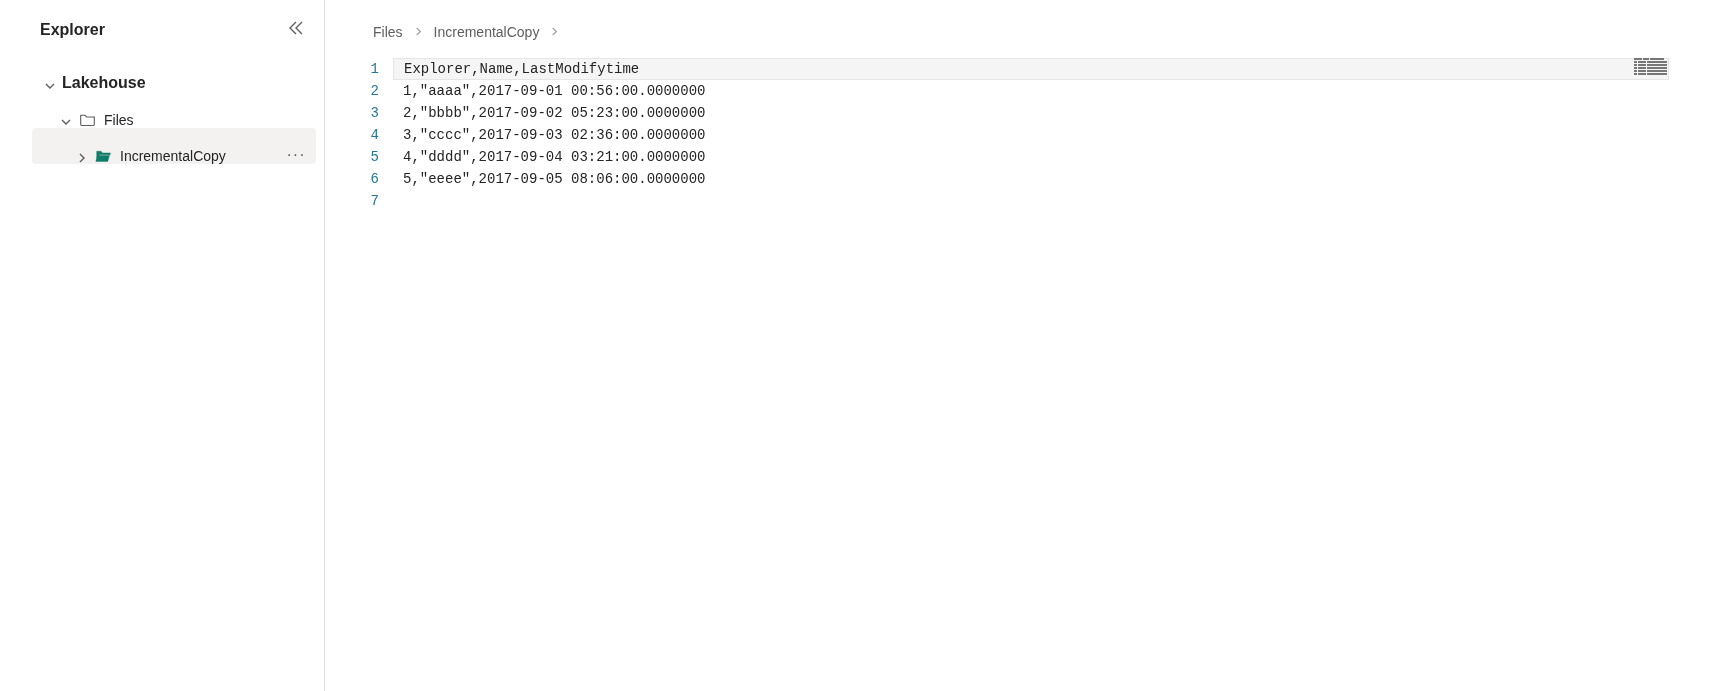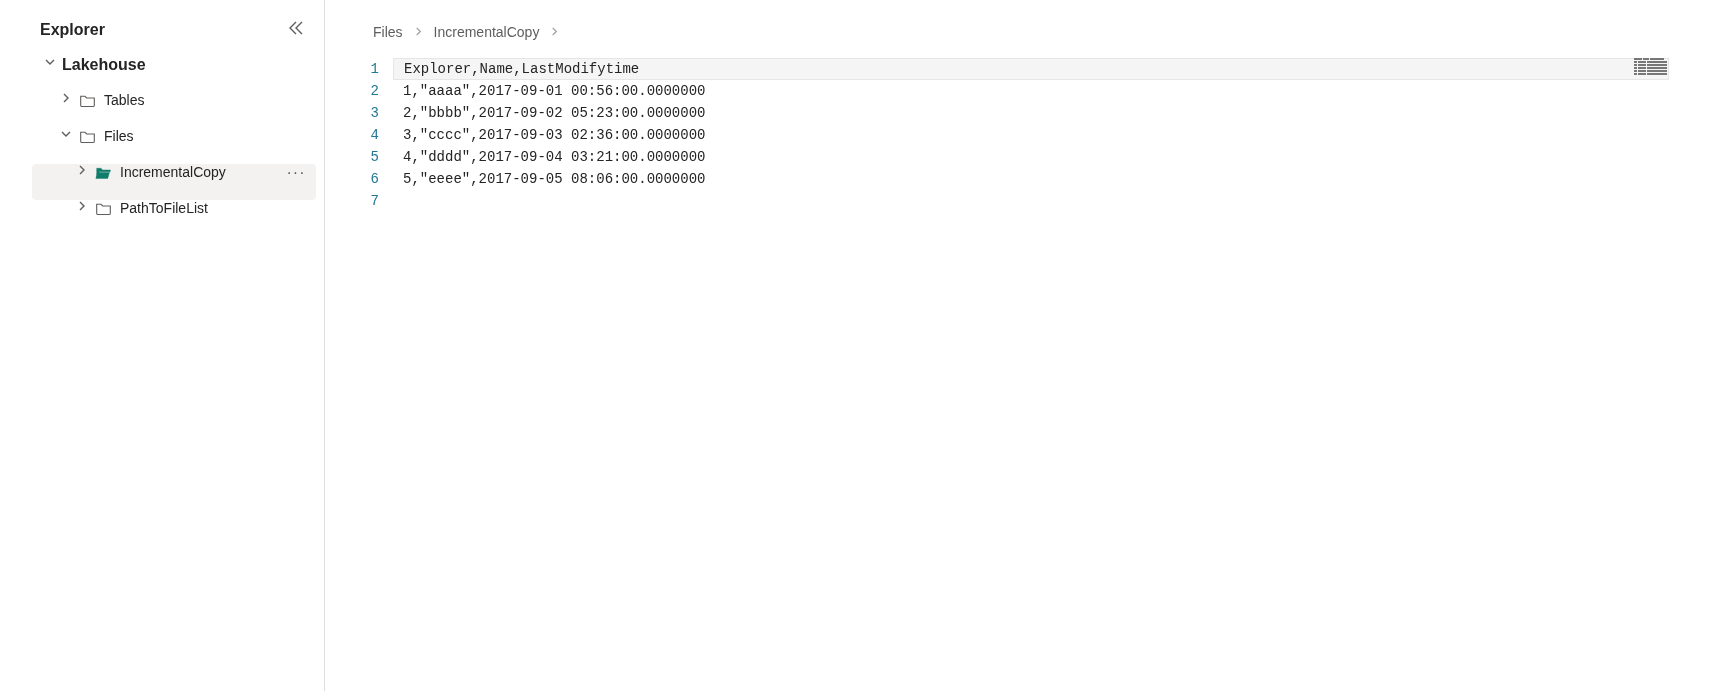--- a/index.html
+++ b/index.html
@@ -39,21 +39,21 @@
       cursor: pointer;
       color: #605e5c;
       font-size: 16px;
       padding: 4px;
     }
     .tree {
       padding: 0 8px 0 8px;
     }
     .tree-item {
       display: flex;
-      align-items: flex-start;
+      align-items: flex-end;
       height: 36px;
       cursor: pointer;
       border-radius: 4px;
       padding-right: 8px;
       position: relative;
     }
     .tree-item.selected {
       background: #f3f2f1;
     }
     .tree-chevron {
@@ -210,33 +210,20 @@
 
     <div class="tree-item">
       <span class="tree-chevron">
         <svg viewBox="0 0 12 12">
             <path fill="none" stroke="currentColor" stroke-width="1.4" d="M2 4 L6 8 L10 4"></path>
           </svg>
       </span>
       <span class="tree-label tree-root-label">Lakehouse</span>
     </div>
 
-    <div class="tree-item indent-1">
-      <span class="tree-chevron">
-        <svg viewBox="0 0 12 12">
-            <path fill="none" stroke="currentColor" stroke-width="1.4" d="M4 2 L8 6 L4 10"></path>
-          </svg>
-      </span>
-      <span class="tree-icon">
-        <svg viewBox="0 0 20 20">
-            <path fill="none" stroke="#605e5c" stroke-width="1.3" d="M2 5 h5 l2 2 h9 v9 a1 1 0 0 1 -1 1 h-14 a1 1 0 0 1 -1 -1 z"></path>
-          </svg>
-      </span>
-      <span class="tree-label">Tables</span>
-    </div>
 
     <div class="tree-item indent-1">
       <span class="tree-chevron">
         <svg viewBox="0 0 12 12">
             <path fill="none" stroke="currentColor" stroke-width="1.4" d="M2 4 L6 8 L10 4"></path>
           </svg>
       </span>
       <span class="tree-icon">
         <svg viewBox="0 0 20 20">
             <path fill="none" stroke="#605e5c" stroke-width="1.3" d="M2 5 h5 l2 2 h9 v9 a1 1 0 0 1 -1 1 h-14 a1 1 0 0 1 -1 -1 z"></path>
@@ -253,33 +240,20 @@
       </span>
       <span class="tree-icon">
         <svg viewBox="0 0 20 20">
             <path fill="#107c6a" stroke="#107c6a" stroke-width="0.5" d="M2 5 h5 l2 2 h9 v2 h-13 l-3 7 z M3 10 h14 l-2 7 h-14 z"></path>
           </svg>
       </span>
       <span class="tree-label">IncrementalCopy</span>
       <span class="tree-more">···</span>
     </div>
 
-    <div class="tree-item indent-2">
-      <span class="tree-chevron">
-        <svg viewBox="0 0 12 12">
-            <path fill="none" stroke="currentColor" stroke-width="1.4" d="M4 2 L8 6 L4 10"></path>
-          </svg>
-      </span>
-      <span class="tree-icon">
-        <svg viewBox="0 0 20 20">
-            <path fill="none" stroke="#605e5c" stroke-width="1.3" d="M2 5 h5 l2 2 h9 v9 a1 1 0 0 1 -1 1 h-14 a1 1 0 0 1 -1 -1 z"></path>
-          </svg>
-      </span>
-      <span class="tree-label">PathToFileList</span>
-    </div>
   </div>
 </div>
 
 <div class="main">
   <div class="breadcrumb">
     <span class="breadcrumb-item">Files</span>
     <span class="breadcrumb-sep">
       <svg viewBox="0 0 12 12">
           <path fill="none" stroke="currentColor" stroke-width="1.4" d="M4 2 L8 6 L4 10"></path>
         </svg>

